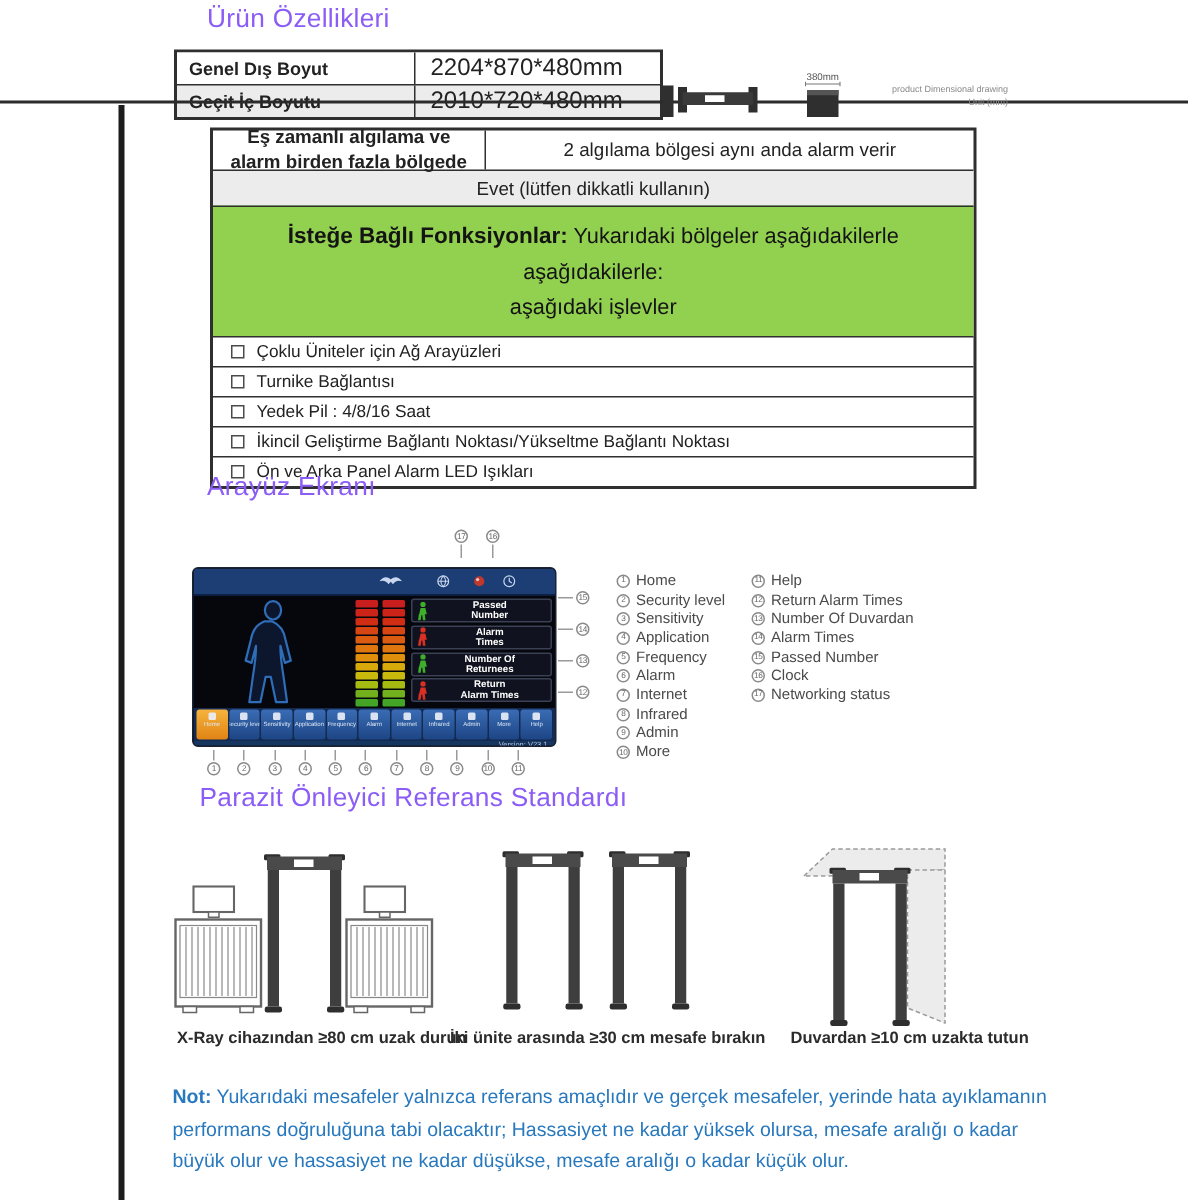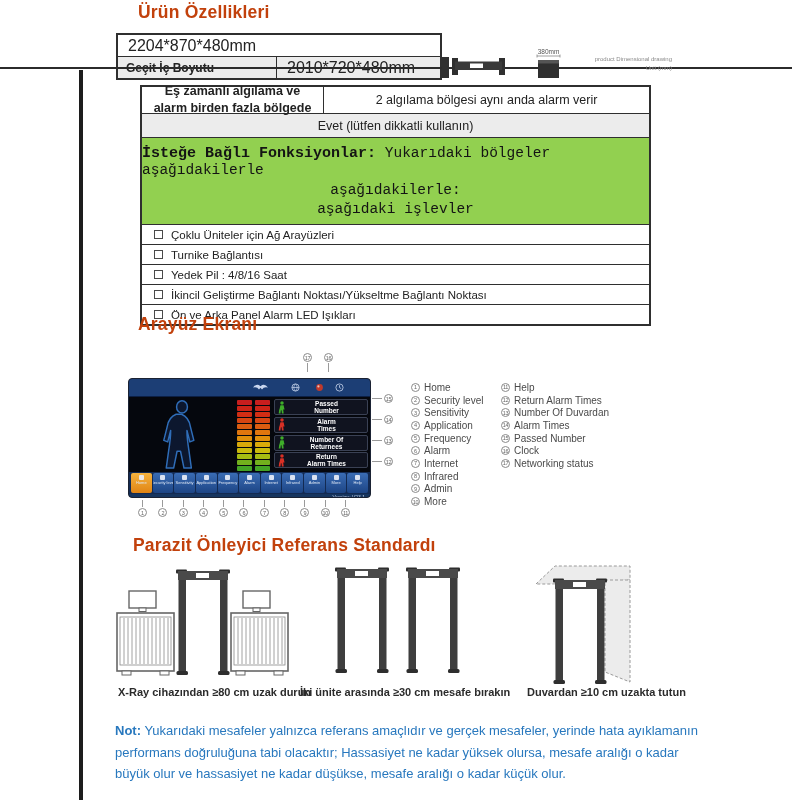--- a/index.html
+++ b/index.html
@@ -1,37 +1,37 @@
 <!DOCTYPE html>
 <html><head>
 <meta charset="utf-8">
 <style>
   html,body{margin:0;padding:0;background:#fff;}
   .page{position:relative;width:800px;height:800px;background:#fff;overflow:hidden;
         font-family:"Liberation Sans","DejaVu Sans",sans-serif;color:#222;}
-  .h-green{position:absolute;font-size:17.5px;font-weight:bold;color:#c2410c;letter-spacing:.2px;}
+  .h-green{position:absolute;font-size:17.5px;font-weight:normal;color:#8b5cf6;letter-spacing:.2px;}
 
   
   .spec{position:absolute;left:116px;top:33px;width:322px;border:2px solid #2f2f2f;}
   .spec-row{display:flex;height:21px;align-items:center;background:#fff;}
   .spec-row + .spec-row{border-top:1.5px solid #2f2f2f;background:#ececec;}
   .spec-label{width:150px;border-right:1.5px solid #2f2f2f;font-weight:bold;font-size:12px;padding-left:8px;align-self:stretch;display:flex;align-items:center;}
   .spec-value{flex:1;font-size:16px;padding-left:10px;}
 
   .hline{position:absolute;left:0;top:67px;width:792px;height:2px;background:#2b2b2b;}
   .vborder{position:absolute;left:79px;top:70px;width:4px;height:730px;background:#1c1c1c;}
 
   
   .ftable{position:absolute;left:140px;top:85px;width:507px;border:2px solid #2f2f2f;font-size:12.5px;}
   .frow{display:flex;}
   .fA{height:26px;}
   .fB{height:23px;background:#ececec;border-top:1.5px solid #2f2f2f;}
   .fcell-l{width:182px;border-right:1.5px solid #2f2f2f;font-weight:bold;display:flex;align-items:center;justify-content:center;text-align:center;padding:0 10px;line-height:1.4;box-sizing:border-box;}
   .fcell-r{flex:1;display:flex;align-items:center;justify-content:center;text-align:center;}
-  .fgreen{height:80px;background:#92d050;border-top:1.5px solid #2f2f2f;display:flex;flex-direction:column;justify-content:space-evenly;align-items:center;font-size:14.5px;color:#141414;padding:3px 0;font-family:Liberation Mono, monospace;}
+  .fgreen{height:80px;background:#92d050;border-top:1.5px solid #2f2f2f;display:flex;flex-direction:column;justify-content:space-evenly;align-items:center;font-size:14.5px;color:#141414;padding:3px 0;}
   .fgreen b{font-size:15px;}
   .fopt{height:19px;border-top:1.5px solid #2f2f2f;display:flex;align-items:center;padding-left:12px;font-size:11.5px;}
   .cbox{width:7px;height:7px;border:1px solid #4a4a4a;margin-right:8px;flex:none;}
 
   
   .screen{position:absolute;left:128px;top:378px;width:243px;height:120px;border-radius:4px;overflow:hidden;background:#05070d;border:1px solid #1a2233;box-sizing:border-box;}
   .topbar{position:relative;height:17px;background:#1c3e75;border-bottom:1px solid #0c1f44;}
   .topbar .ic{position:absolute;top:4px;}
   .mainarea{position:relative;height:75px;}
   .leds{position:absolute;left:108px;top:3px;display:flex;gap:3px;}
@@ -79,20 +79,21 @@
 </head>
 <body>
 
 <div class="page">
 
   <div class="h-green" style="left:138px;top:2px;">Ürün Özellikleri</div>
 
   <div class="spec">
 
       <div class="spec-row">
+        <div class="spec-label">Genel Dış Boyut</div>
         <div class="spec-value">2204*870*480mm</div>
       </div>
 
       <div class="spec-row">
         <div class="spec-label">Geçit İç Boyutu</div>
         <div class="spec-value">2010*720*480mm</div>
       </div>
 
   </div>
 
@@ -512,21 +513,21 @@
         <span>Clock</span>
       </div>
 
       <div class="leg-item">
         <span class="cnum">17</span>
         <span>Networking status</span>
       </div>
 
   </div>
 
-  <div class="h-green" style="left:133px;top:535px;">Parazit Önleyici Referans Standardı</div>
+  <div class="h-green" style="left:133px;top:521px;">Parazit Önleyici Referans Standardı</div>
 
   <svg class="diagrams" width="600" height="132" viewBox="0 0 600 132">
     <defs>
       <g id="xray">
         <rect x="12" y="0" width="27" height="17" fill="#fff" stroke="#666" stroke-width="1.4"></rect>
         <rect x="22" y="17" width="7" height="3.5" fill="#fff" stroke="#666" stroke-width="1"></rect>
         <rect x="0" y="22" width="57" height="58" fill="#fff" stroke="#666" stroke-width="1.6"></rect>
         <rect x="3" y="26" width="51" height="48" fill="none" stroke="#888" stroke-width=".8"></rect>
         <path d="M7 27V73M11 27V73M15 27V73M19 27V73M23 27V73M27 27V73M31 27V73M35 27V73M39 27V73M43 27V73M47 27V73M51 27V73" stroke="#8a8a8a" stroke-width=".8"></path>
         <rect x="5" y="80" width="9" height="4" fill="#fff" stroke="#666" stroke-width="1"></rect>

